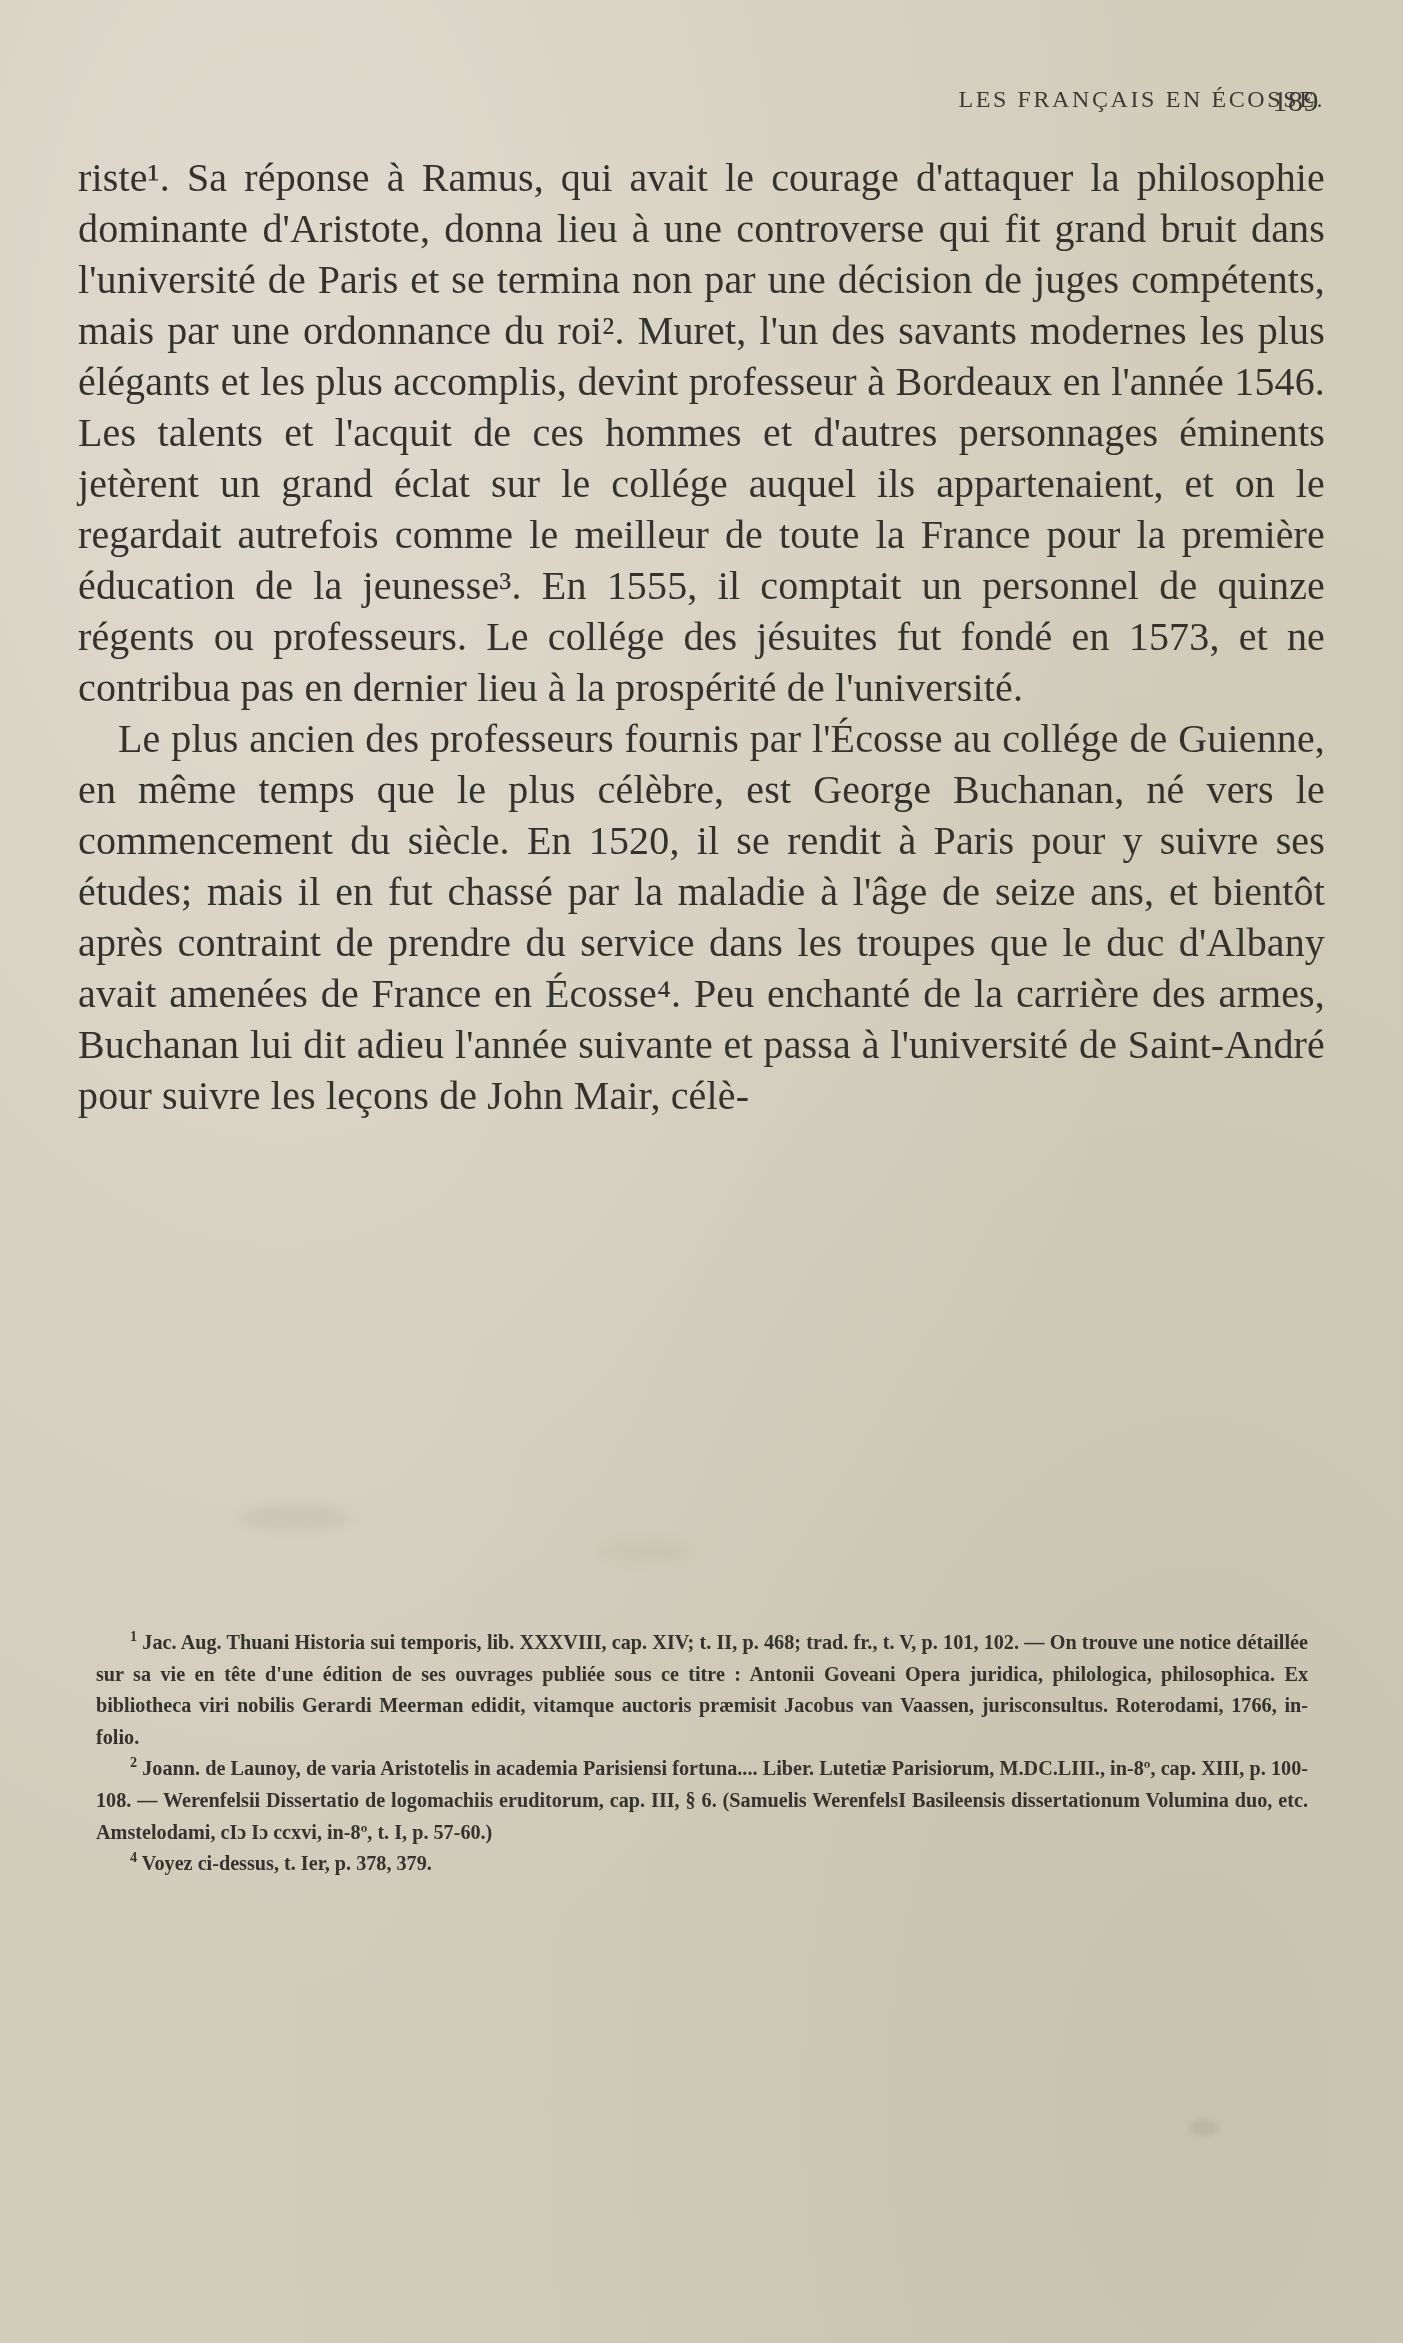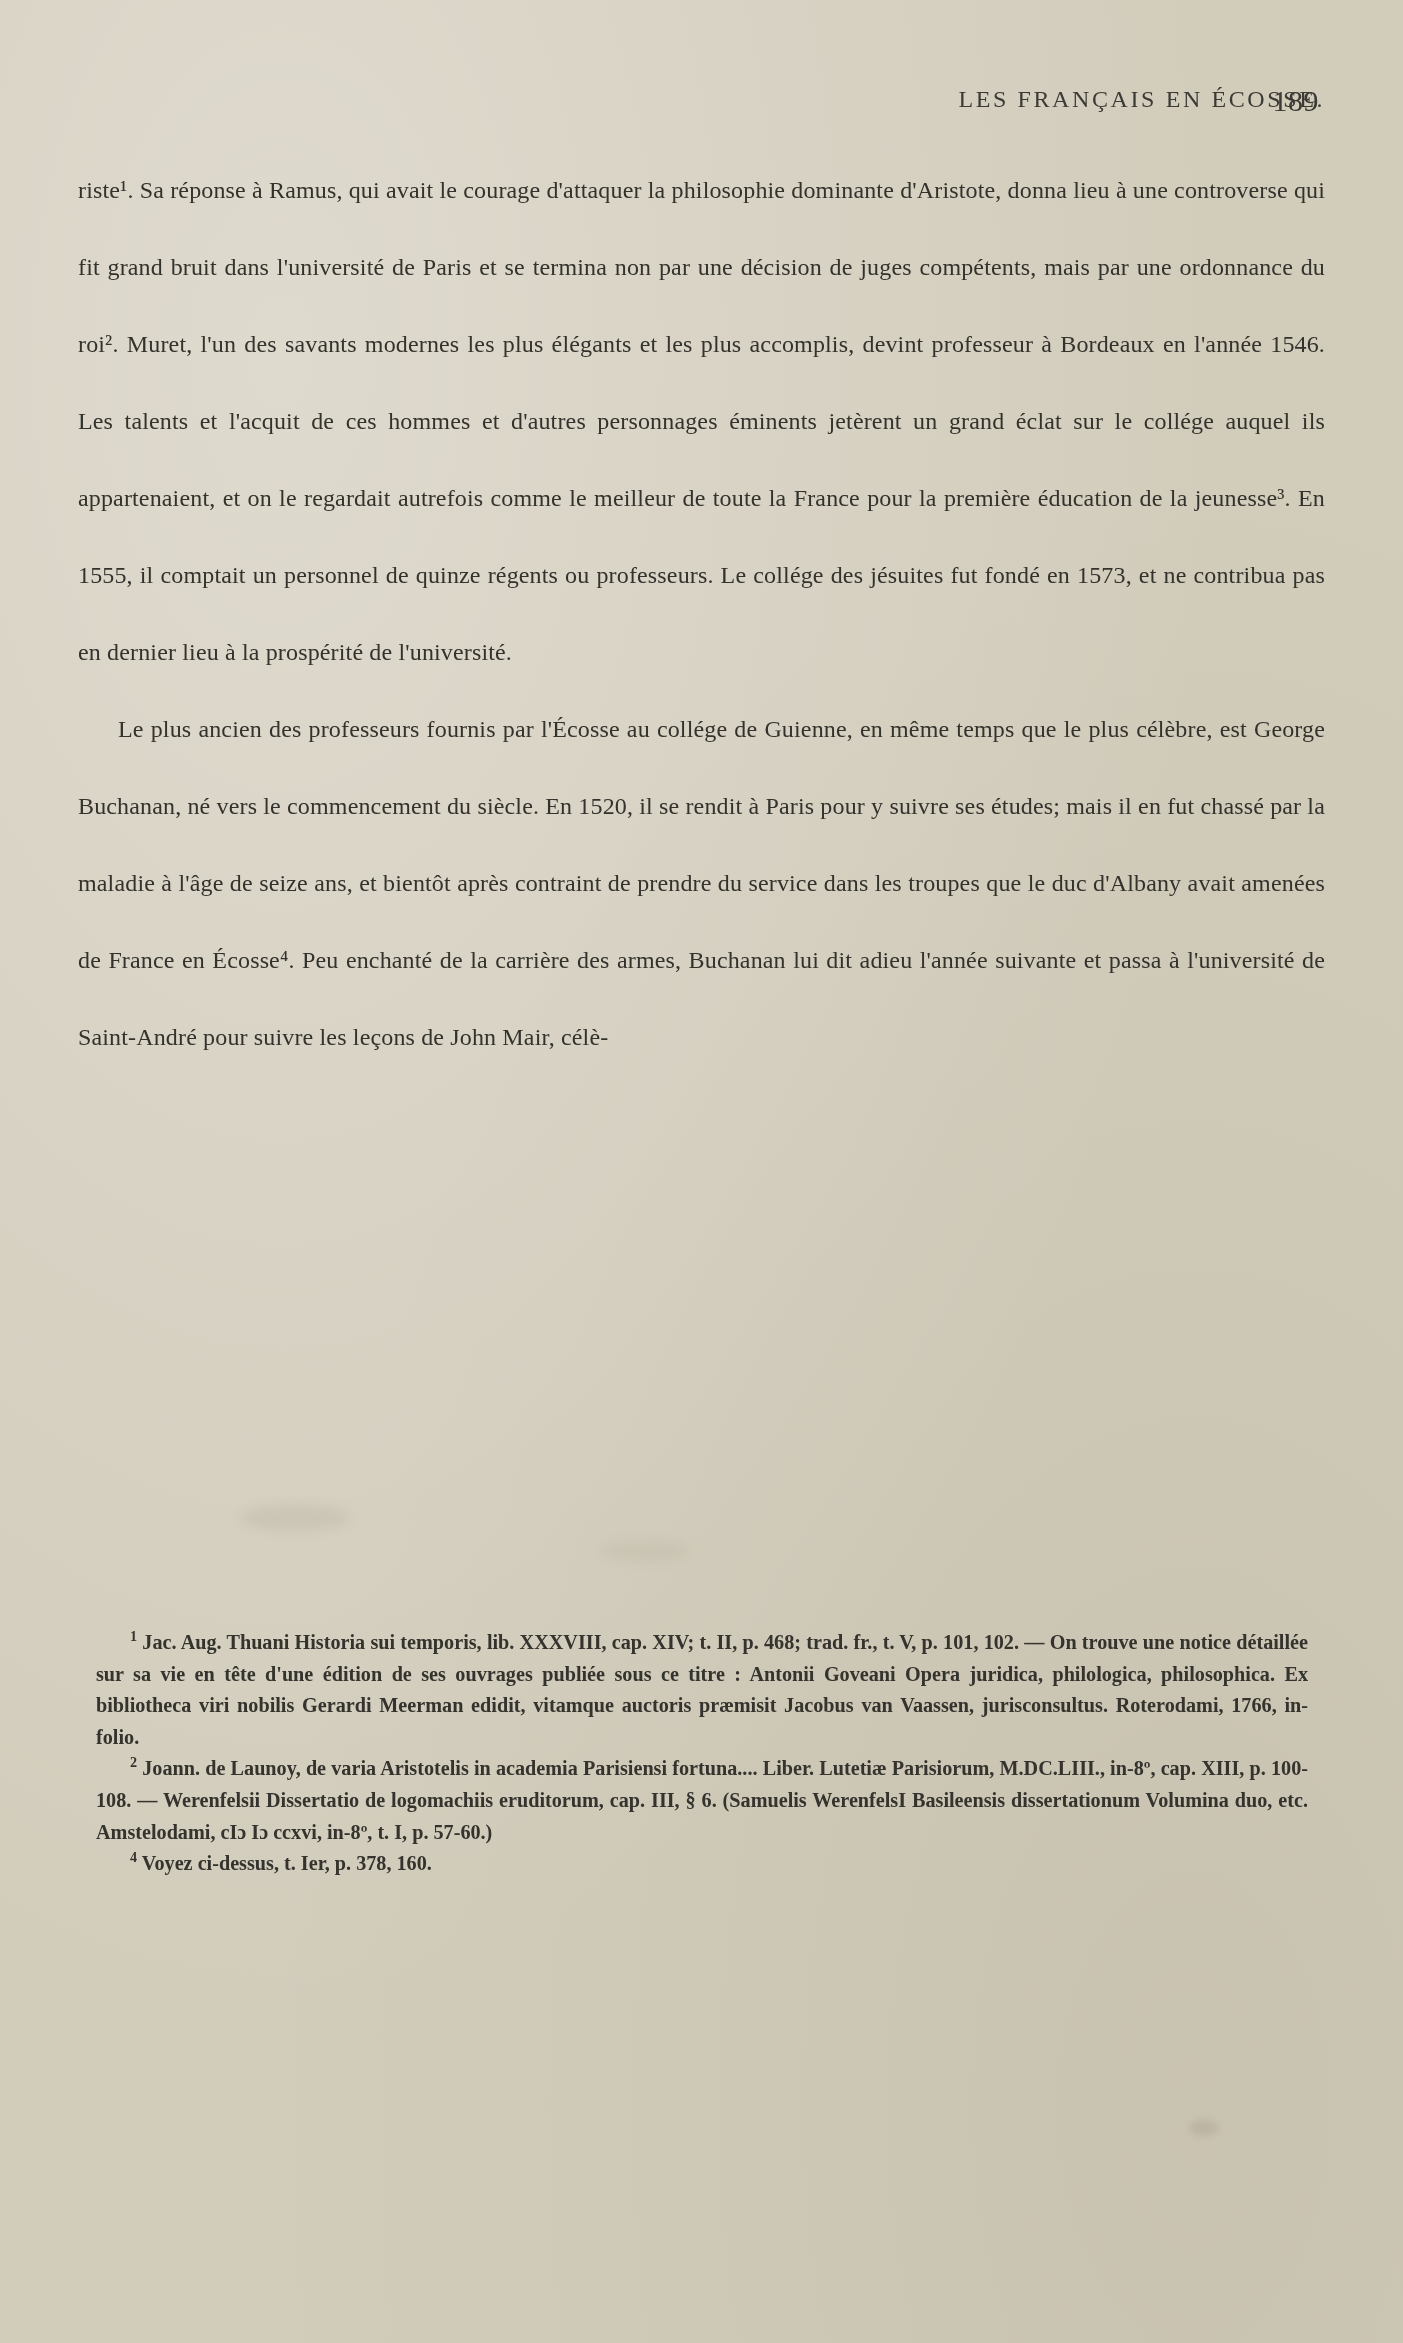--- a/index.html
+++ b/index.html
@@ -45,22 +45,22 @@
   }
   .folio {
     position: absolute;
     right: 6px;
     top: -2px;
     font-size: 30px;
     color: #3b3a34;
     letter-spacing: 0.5px;
   }
   .body-text {
-    font-size: 24px;
-    line-height: 77px;
+    font-size: 40px;
+    line-height: 51px;
     text-align: justify;
     color: #33322c;
     letter-spacing: 0.15px;
   }
   .body-text p {
     margin: 0;
   }
   .body-text p + p {
     margin-top: 0;
   }
@@ -125,17 +125,17 @@
     <p class="note-indent">
       <span class="note-marker">1</span>
       <span>Jac. Aug. Thuani Historia sui temporis, lib. XXXVIII, cap. XIV; t. II, p. 468; trad. fr., t. V, p. 101, 102. — On trouve une notice détaillée sur sa vie en tête d'une édition de ses ouvrages publiée sous ce titre : Antonii Goveani Opera juridica, philologica, philosophica. Ex bibliotheca viri nobilis Gerardi Meerman edidit, vitamque auctoris præmisit Jacobus van Vaassen, jurisconsultus. Roterodami, 1766, in-folio.</span>
     </p>
     <p class="note-indent">
       <span class="note-marker">2</span>
       <span>Joann. de Launoy, de varia Aristotelis in academia Parisiensi fortuna.... Liber. Lutetiæ Parisiorum, M.DC.LIII., in-8º, cap. XIII, p. 100-108. — Werenfelsii Dissertatio de logomachiis eruditorum, cap. III, § 6. (Samuelis WerenfelsI Basileensis dissertationum Volumina duo, etc. Amstelodami, cIɔ Iɔ ccxvi, in-8º, t. I, p. 57-60.)</span>
     </p>
     <p class="note-indent">
       <span class="note-marker">4</span>
-      <span>Voyez ci-dessus, t. Ier, p. 378, 160.</span>
+      <span>Voyez ci-dessus, t. Ier, p. 378, 379.</span>
     </p>
   </div>
 
 </div>
 
 </body></html>

